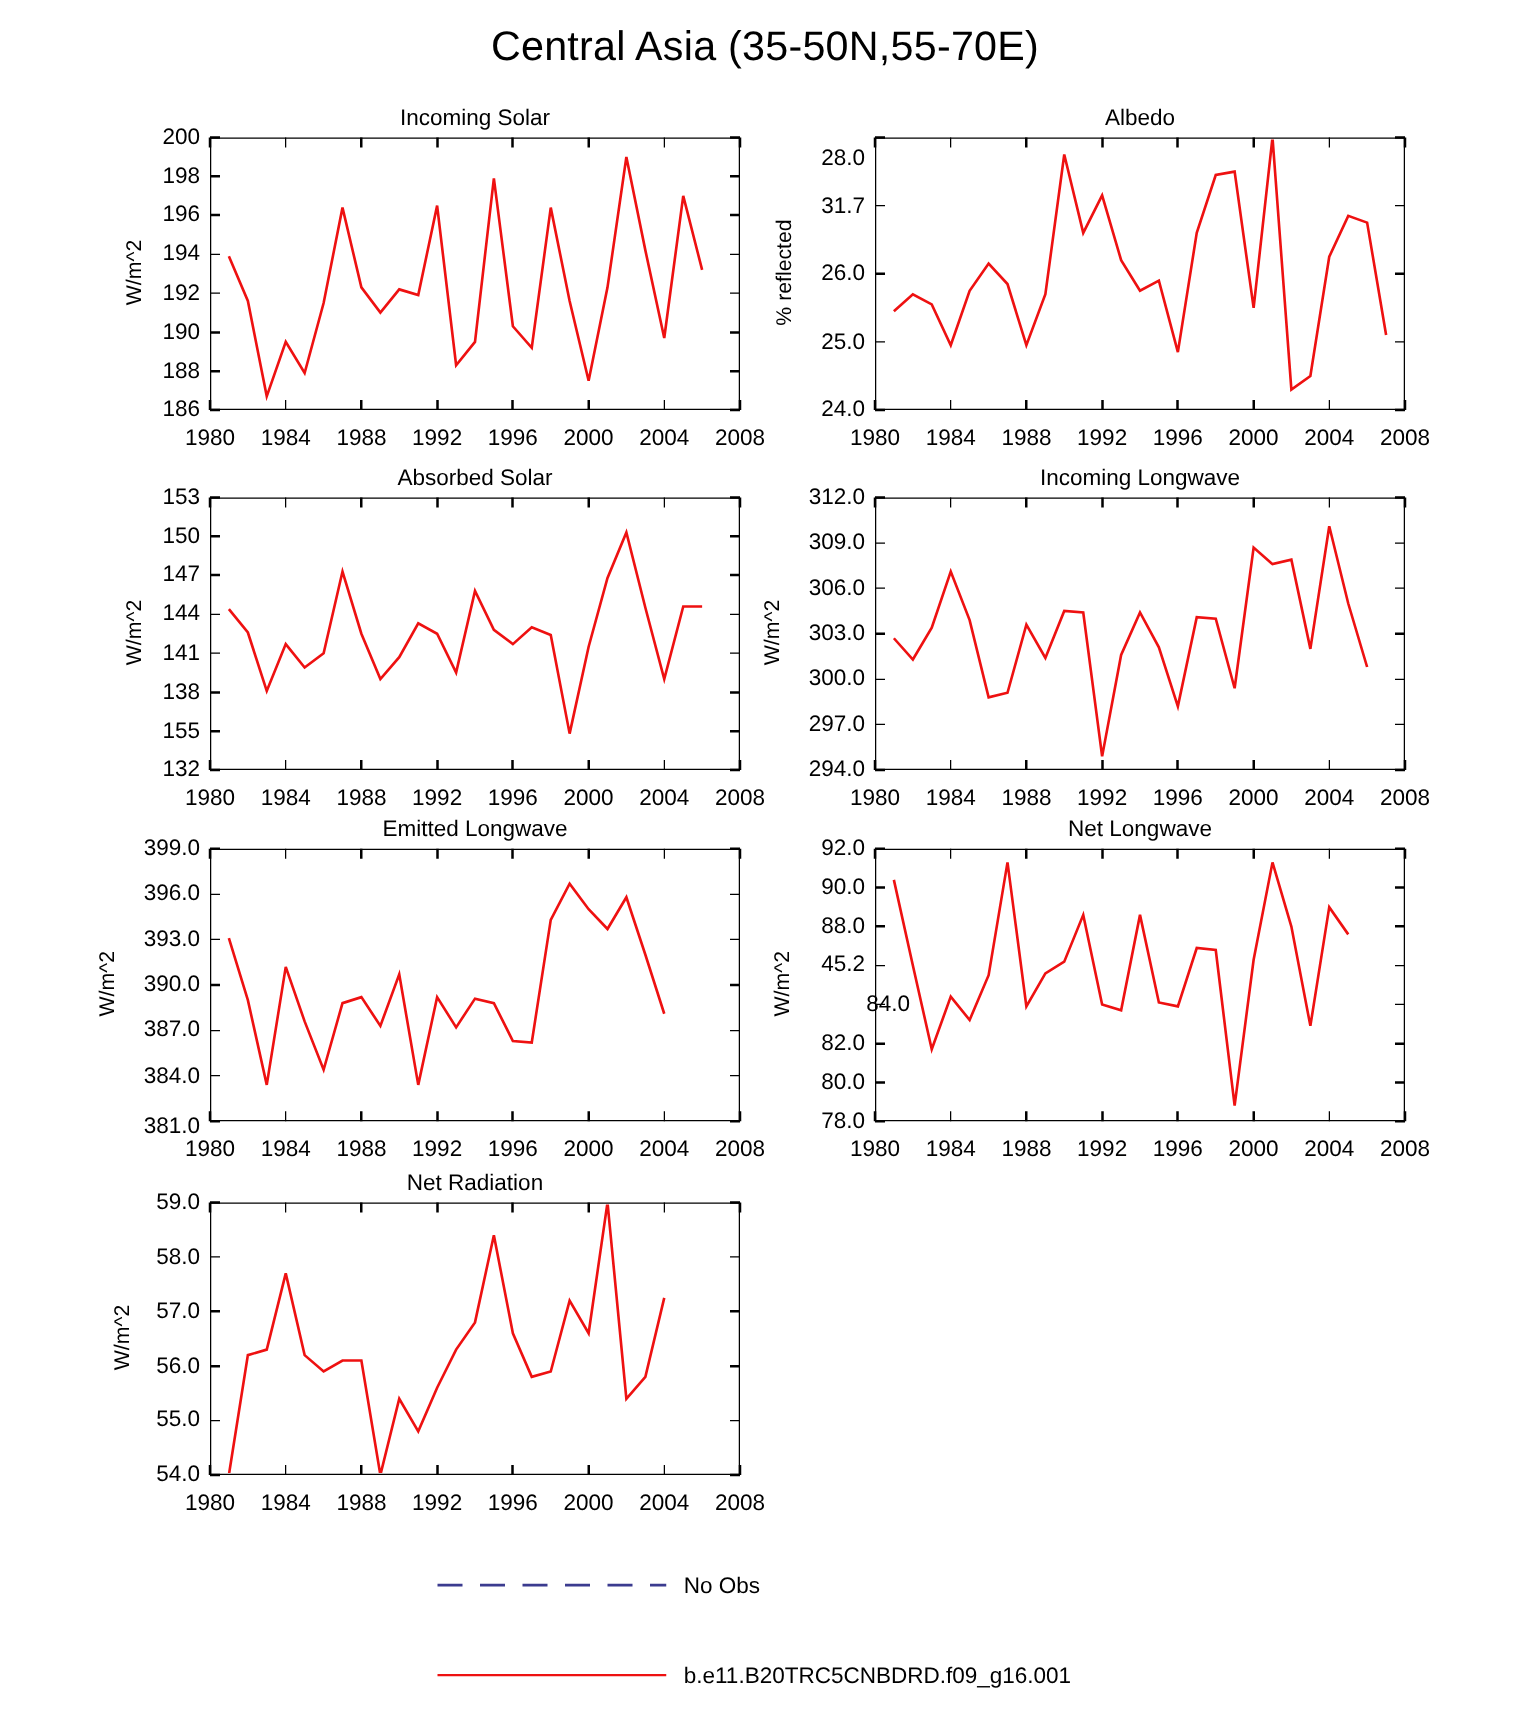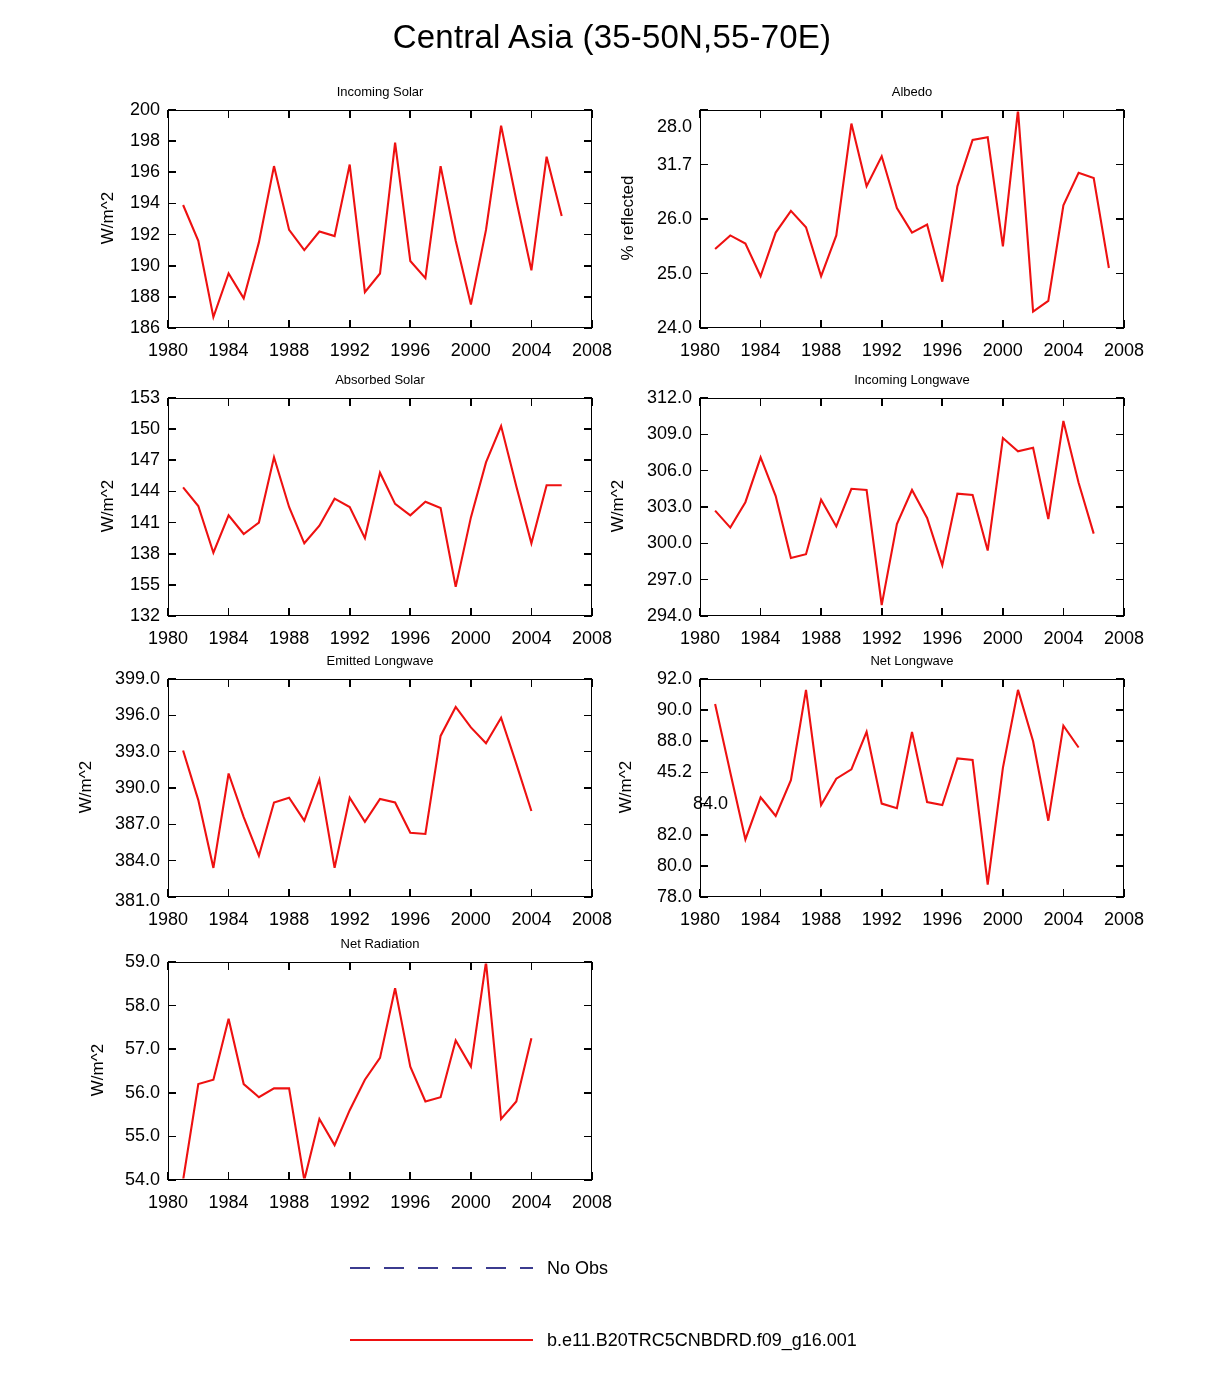--- a/index.html
+++ b/index.html
@@ -26,21 +26,21 @@
   }
   .panel {
     position: absolute;
   }
   .panel-title {
     position: absolute;
     top: 0;
     left: 0;
     width: 100%;
     text-align: center;
-    font-size: 13px;
+    font-size: 18px;
   }
   .plotbox {
     position: absolute;
     border: 1.6px solid #000;
     box-sizing: border-box;
     background: #fff;
   }
   .ylabel {
     position: absolute;
     font-size: 17px;

